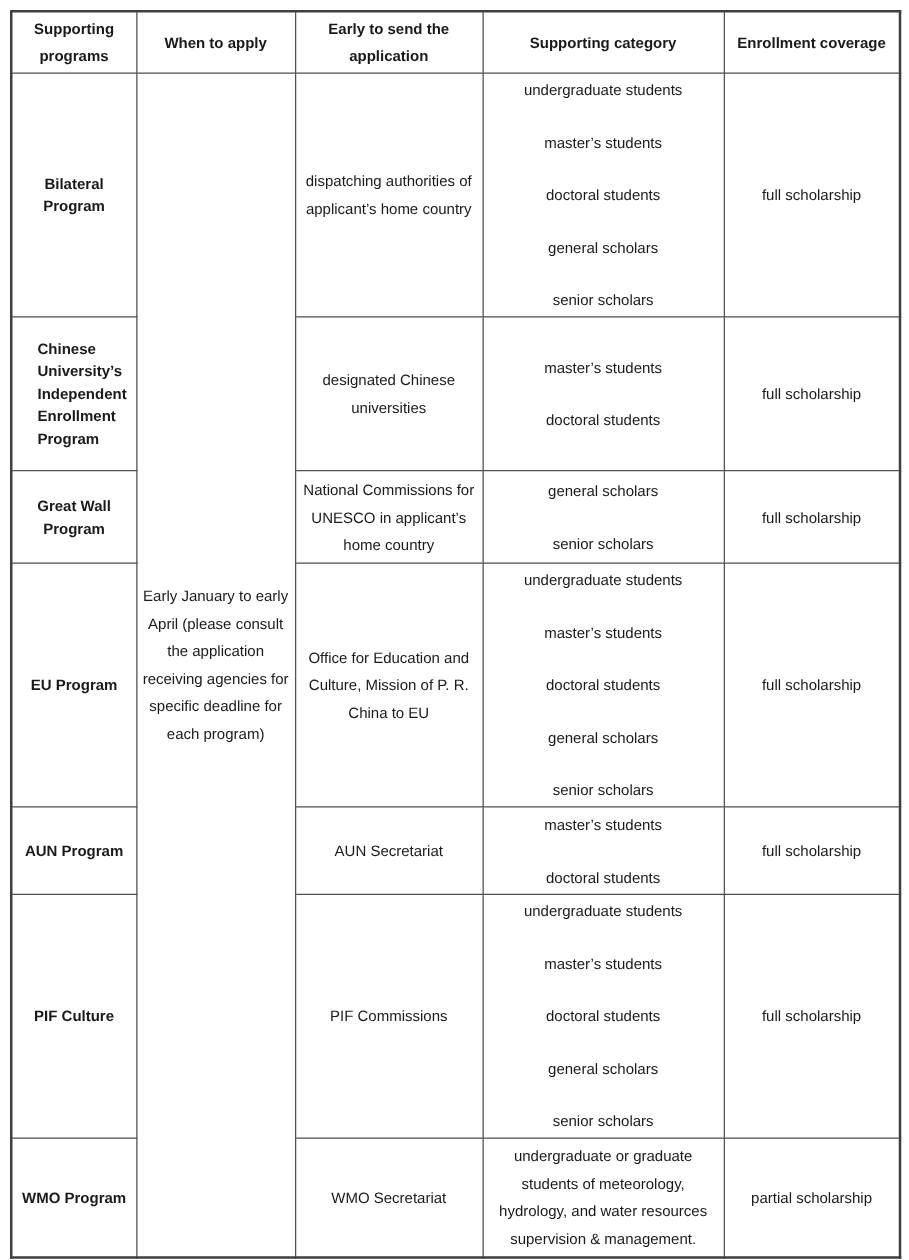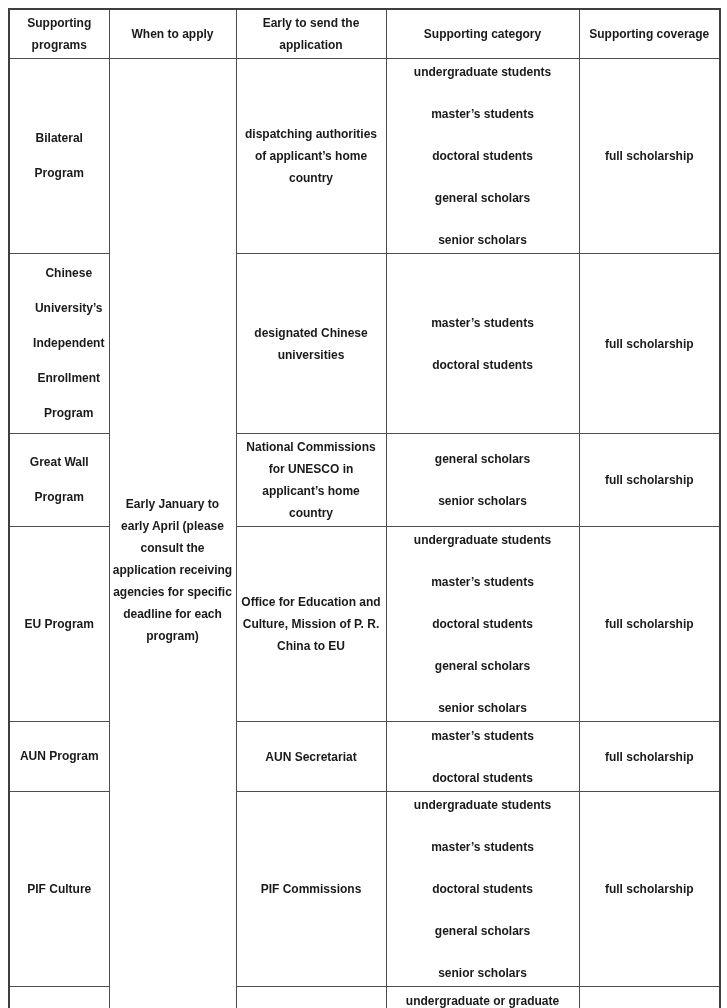--- a/index.html
+++ b/index.html
@@ -19,42 +19,41 @@
     border: 2px solid #3f3f3f;
     background: #ffffff;
   }
   .sch td, .sch th {
     border: 1px solid #4f4f4f;
     padding: 2px 3px;
     font-size: 12px;
     text-align: center;
     vertical-align: middle;
     overflow: hidden;
-    font-weight: bold;
   }
   .sch th {
     font-weight: bold;
     line-height: 22px;
   }
   
   tr.r-header   { height: 47px; }
   tr.r-bilateral{ height: 193px; }
   tr.r-chinese  { height: 123px; }
   tr.r-greatwall{ height: 74px; }
   tr.r-eu       { height: 195px; }
   tr.r-aun      { height: 70px; }
   tr.r-pif      { height: 195px; }
   tr.r-wmo      { height: 95px; }
 
   .prog-cell {
     font-weight: bold;
-    line-height: 35px;
+    line-height: 18px;
   }
   .prog-cell.align-left {
-    text-align: center;
+    text-align: left;
     padding-left: 20px;
     padding-right: 1px;
   }
   .when-cell, .where-cell, .cover-cell {
     line-height: 22px;
   }
   .cats-cell {
     padding: 2px 4px;
   }
   .cat-item {
@@ -74,21 +73,21 @@
     <col style="width:150px">
     <col style="width:193px">
     <col style="width:141px">
   </colgroup>
   <tbody>
     <tr class="r-header">
       <th>Supporting programs</th>
       <th>When to apply</th>
       <th>Early to send the application</th>
       <th>Supporting category</th>
-      <th>Supporting coverage</th>
+      <th>Enrollment coverage</th>
     </tr>
 
     <tr class="r-bilateral">
       <td class="prog-cell">Bilateral Program</td>
       <td class="when-cell" rowspan="7">Early January to early April (please consult the application receiving agencies for specific deadline for each program)</td>
       <td class="where-cell">dispatching authorities of applicant’s home country</td>
       <td class="cats-cell">
           <div class="cat-item">undergraduate students</div>
           <div class="cat-item">master’s students</div>
           <div class="cat-item">doctoral students</div>

